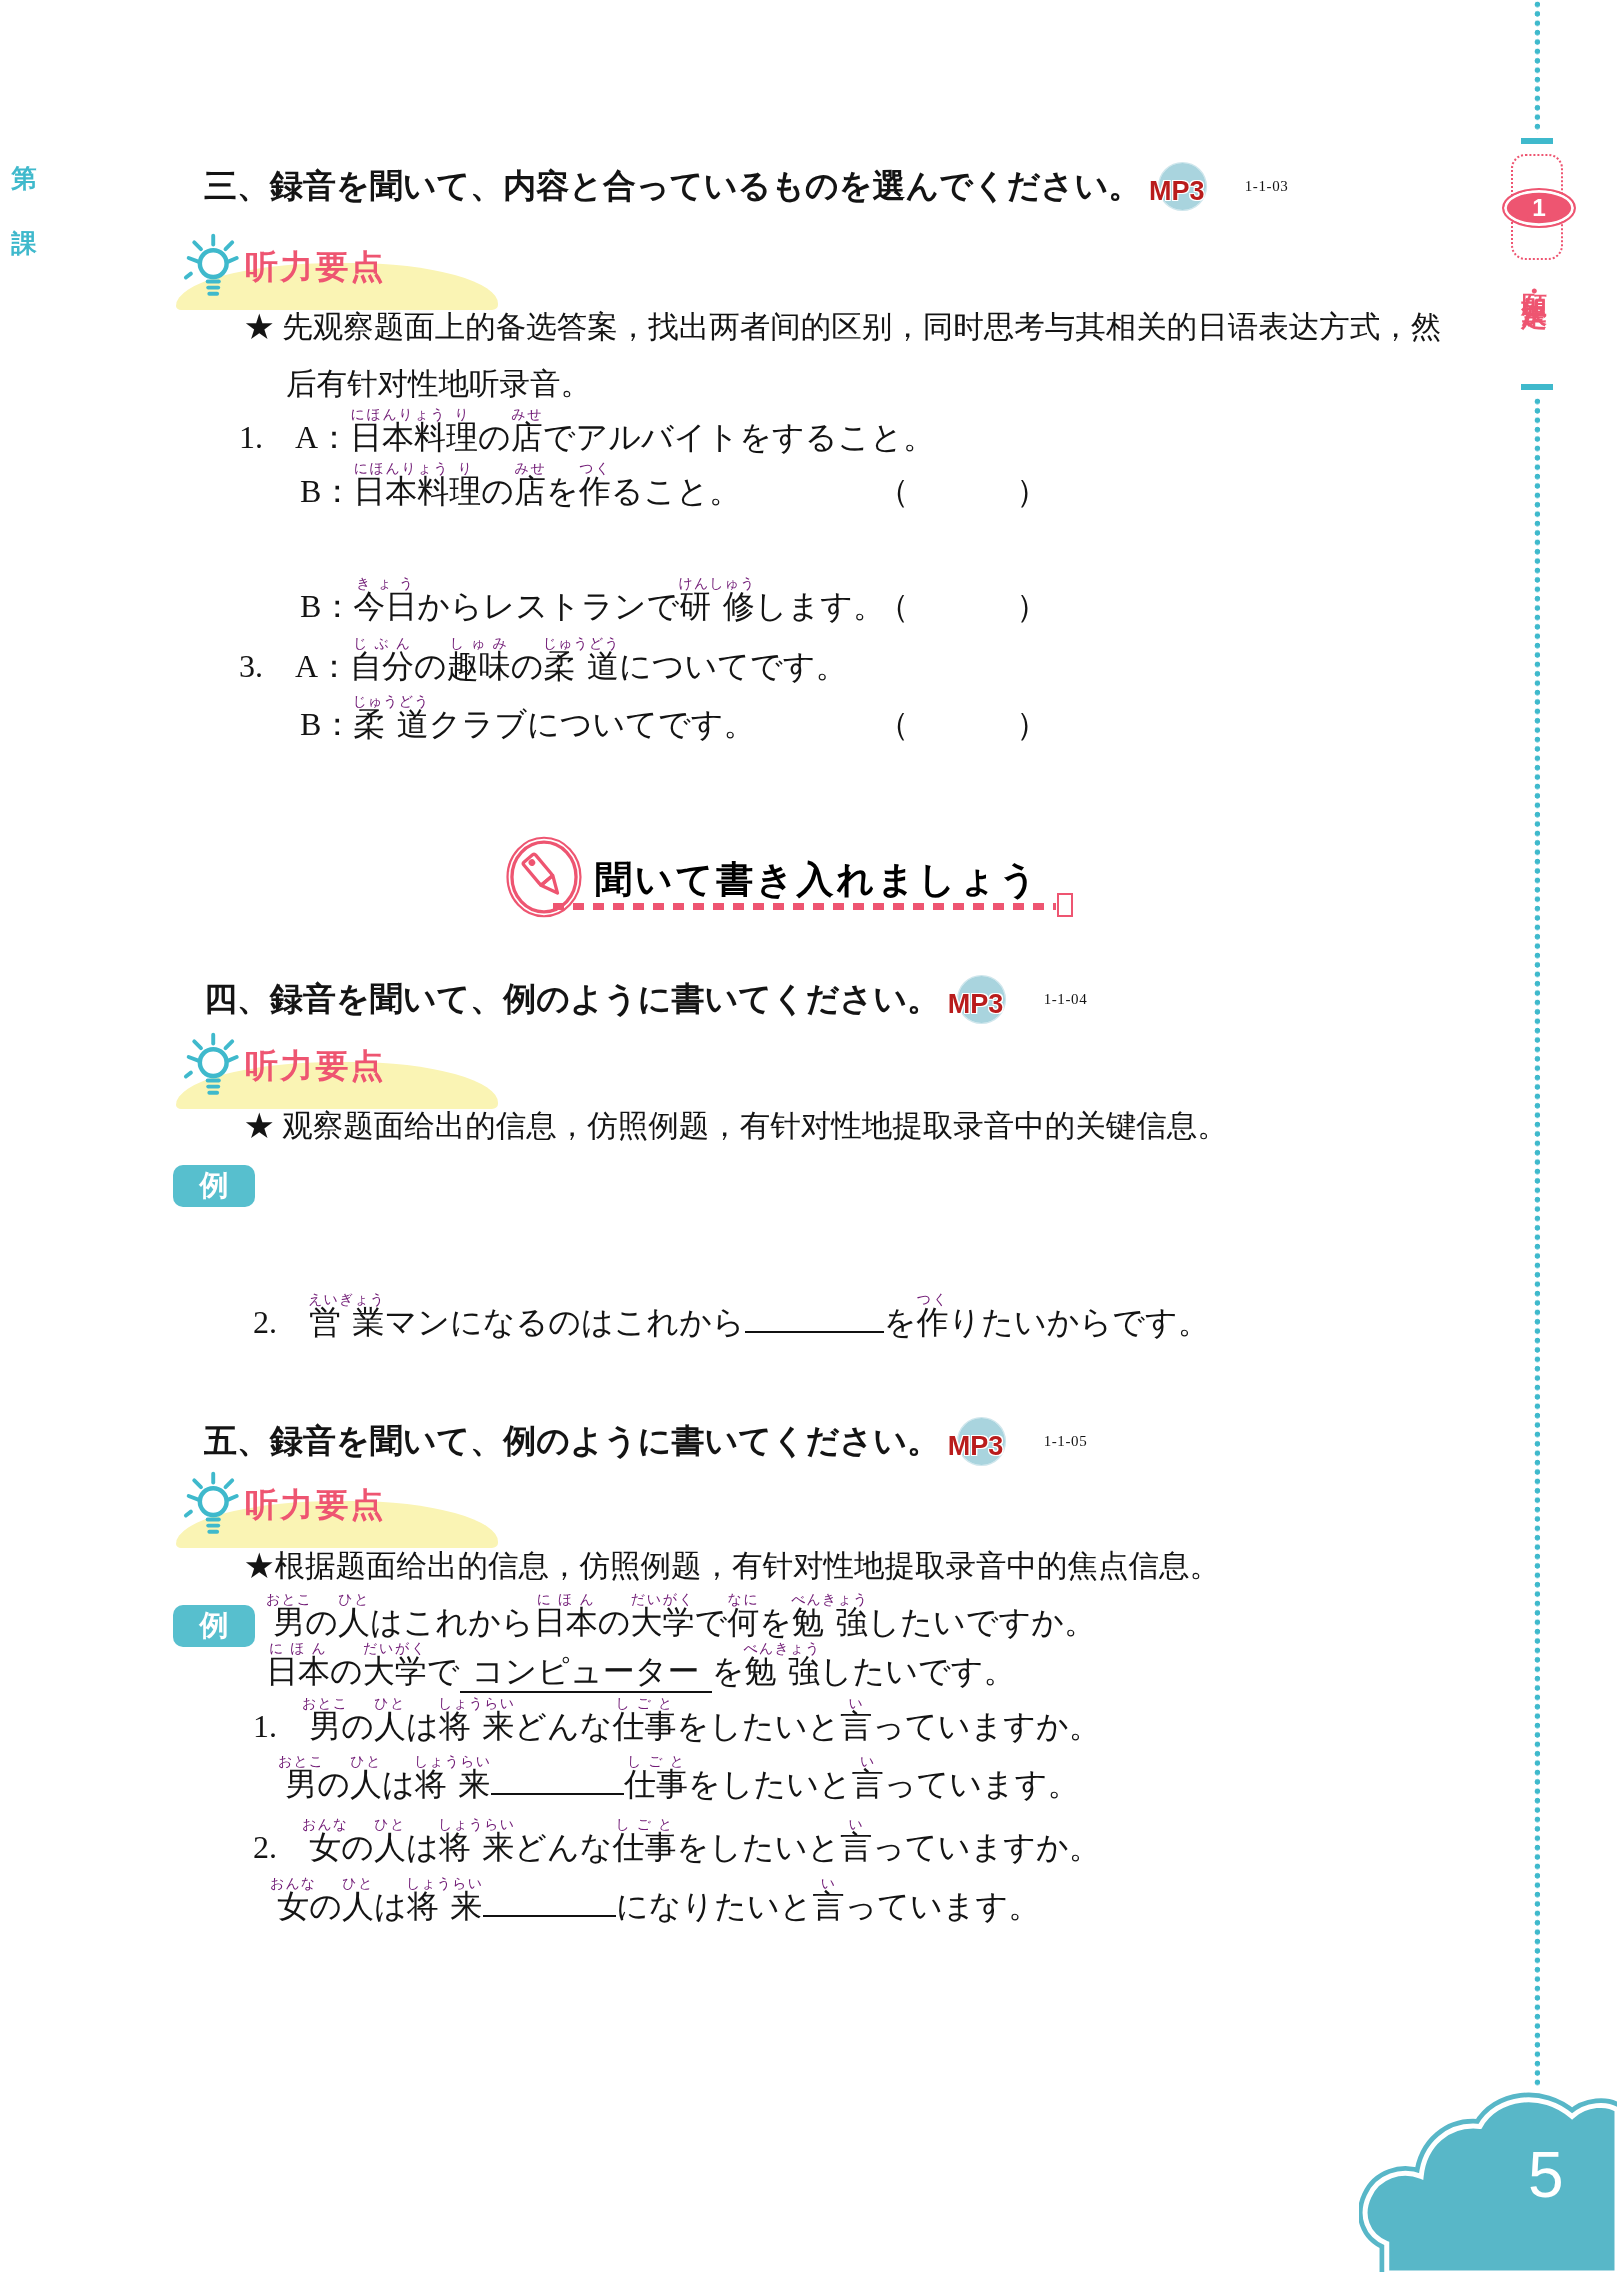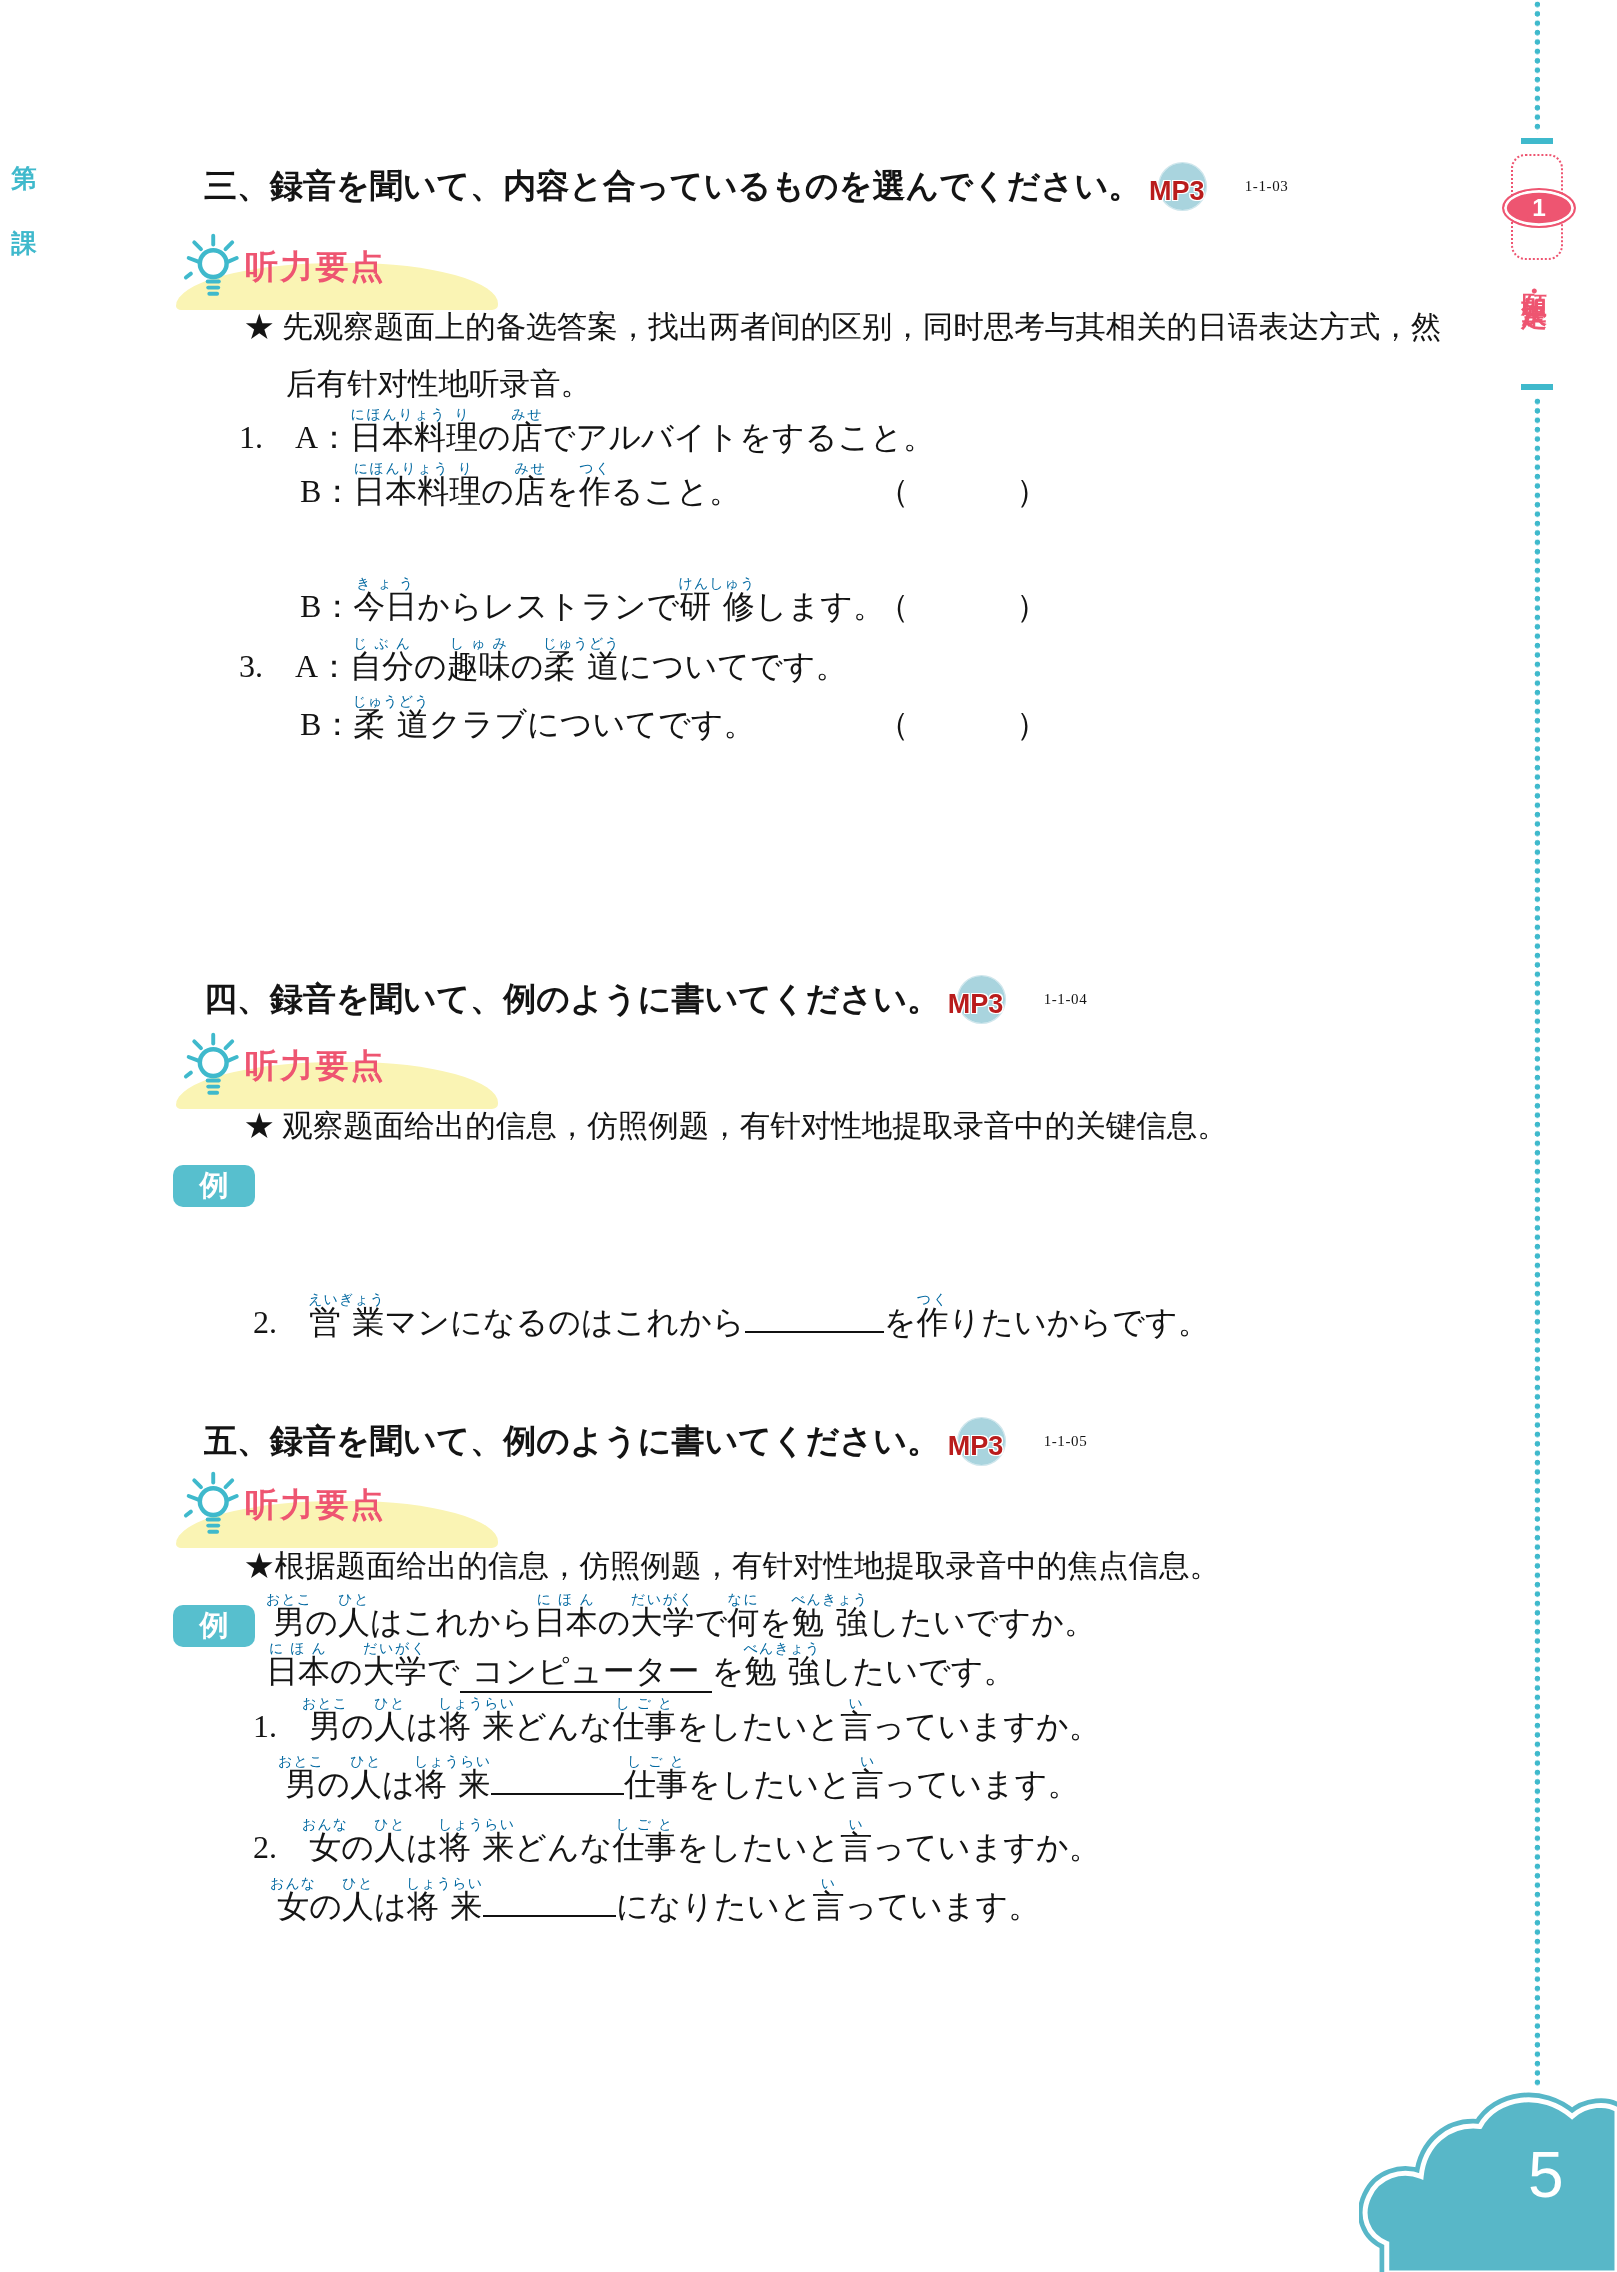--- a/index.html
+++ b/index.html
@@ -3,21 +3,21 @@
 <meta charset="utf-8">
 <style>
   html,body{margin:0;padding:0;background:#ffffff;}
   .page{
     position:relative;width:1617px;height:2273px;background:#ffffff;overflow:hidden;
     font-family:"Liberation Serif","DejaVu Serif",serif;color:#141414;
   }
   
   .line{position:absolute;font-size:32px;line-height:32px;white-space:nowrap;padding-top:25.5px;}
   .line ruby{ruby-position:over;}
-  .line rt{font-size:14px;line-height:1;letter-spacing:1.1px;color:#0369a1;font-weight:normal;}
+  .line rt{font-size:14px;line-height:1;letter-spacing:1.1px;color:#701a75;font-weight:normal;}
   .blank{display:inline-block;border-bottom:2.2px solid #111;height:24.4px;vertical-align:baseline;}
   .ul{border-bottom:2.2px solid #111;padding:0 12.2px 2.2px 12.2px;}
   .paren{position:absolute;letter-spacing:14.4px;}
   
   .heading{position:absolute;font-size:33px;font-weight:bold;white-space:nowrap;display:flex;align-items:center;}
   .track{font-size:15px;font-weight:normal;margin-left:7.8px;letter-spacing:0.6px;}
   
   .mp3{position:relative;display:inline-block;width:88px;height:49px;margin-left:7.8px;flex:0 0 auto;}
   .mp3-disc{position:absolute;left:10px;top:1.1px;width:47px;height:47px;border-radius:50%;
     background:radial-gradient(circle at 50% 50%, #ffffff 0 5.6px, #a9d4de 6.1px 100%);
@@ -101,20 +101,34 @@
 
   <div class="tipline" style="left:244px;top:309px">★ 先观察题面上的备选答案，找出两者间的区别，同时思考与其相关的日语表达方式，然</div>
   <div class="tipline" style="left:286px;top:366px">后有针对性地听录音。</div>
 
   <div class="line" style="left:239px;top:395px">1.　A：<ruby>日本料<rt>にほんりょう</rt></ruby><ruby>理<rt>り</rt></ruby>の<ruby>店<rt>みせ</rt></ruby>でアルバイトをすること。</div>
   <div class="line" style="left:300px;top:449px">B：<ruby>日本料<rt>にほんりょう</rt></ruby><ruby>理<rt>り</rt></ruby>の<ruby>店<rt>みせ</rt></ruby>を<ruby>作<rt>つく</rt></ruby>ること。<span class="paren" style="left: 577px;">（　　）</span></div>
   <div class="line" style="left:300px;top:564px">B：<ruby>今日<rt>きょう</rt></ruby>からレストランで<ruby>研 修<rt>けんしゅう</rt></ruby>します。<span class="paren" style="left: 577px;">（　　）</span></div>
   <div class="line" style="left:239px;top:624px">3.　A：<ruby>自分<rt>じぶん</rt></ruby>の<ruby>趣味<rt>しゅみ</rt></ruby>の<ruby>柔 道<rt>じゅうどう</rt></ruby>についてです。</div>
   <div class="line" style="left:300px;top:682px">B：<ruby>柔 道<rt>じゅうどう</rt></ruby>クラブについてです。<span class="paren" style="left: 577px;">（　　）</span></div>
 
+  <div class="banner">
+    <svg class="banner-icon" width="84" height="84" viewBox="0 0 152 152">
+      <ellipse cx="76" cy="76" rx="66" ry="71" fill="none" stroke="#ee5571" stroke-width="4"></ellipse>
+      <ellipse cx="76" cy="76" rx="58" ry="63" fill="none" stroke="#ee5571" stroke-width="6"></ellipse>
+      <g transform="rotate(-40 76 76)" fill="none" stroke="#ee5571" stroke-width="6" stroke-linejoin="round">
+        <rect x="62" y="32" width="28" height="52" rx="4"></rect>
+        <path d="M62,84 L76,114 L90,84 Z"></path>
+        <circle cx="76" cy="42" r="3" fill="#ee5571"></circle>
+      </g>
+    </svg>
+    <div class="banner-title">聞いて書き入れましょう</div>
+    <div class="banner-dash"></div>
+    <div class="banner-endsq"></div>
+  </div>
 
   <div class="heading" style="left:204px;top:975px">
     <span>四、録音を聞いて、例のように書いてください。</span>
     <span class="mp3">
       <span class="mp3-disc"></span>
       <span class="mp3-word">MP3</span>
     </span>
     <span class="track">1-1-04</span>
   </div>
 

